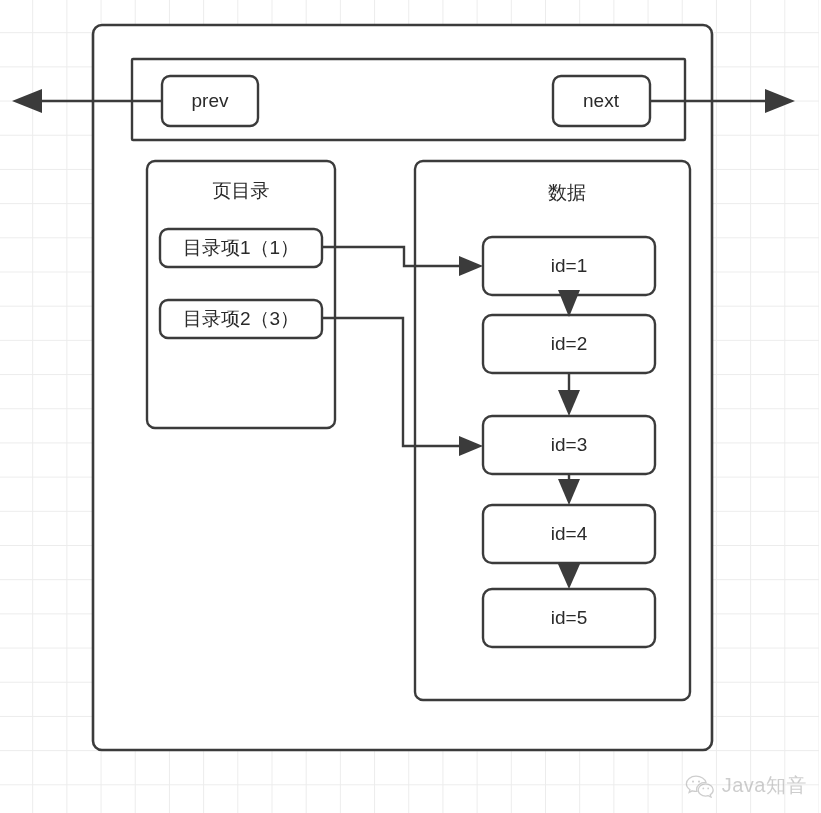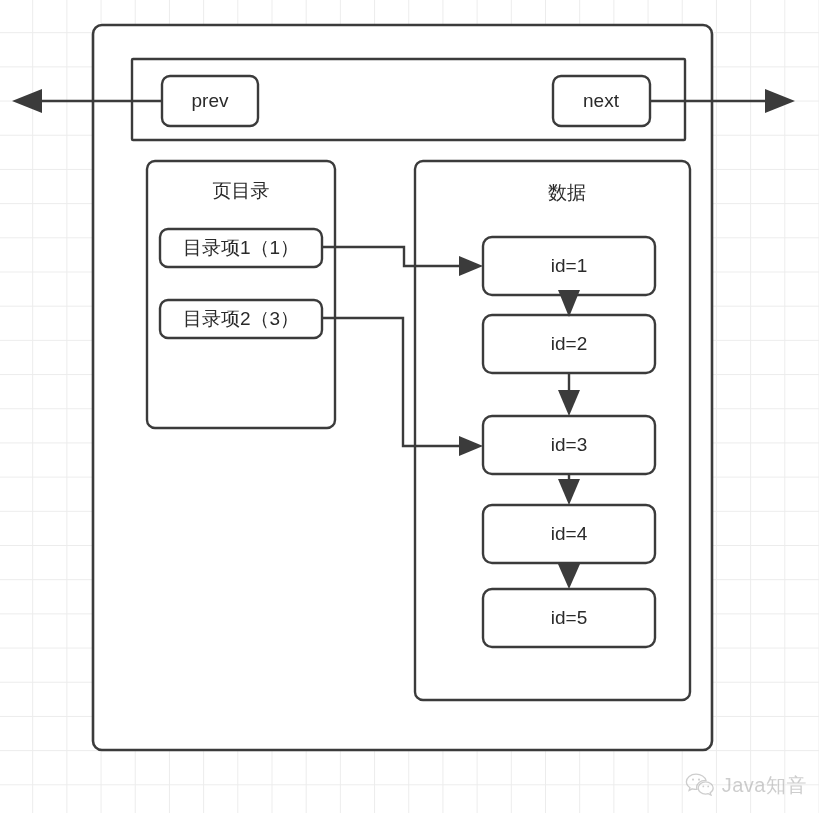--- a/index.html
+++ b/index.html
@@ -65,21 +65,21 @@
   .arrow-head {
     fill: #3b3b3b;
   }
 
   
   #watermark {
     position: absolute;
     right: 12px;
     bottom: 14px;
     display: flex;
-    align-items: flex-start;
+    align-items: center;
     gap: 7px;
     opacity: 0.42;
     user-select: none;
   }
   #watermark .wm-text {
     font-family: "Liberation Sans", "DejaVu Sans", sans-serif;
     font-size: 20px;
     color: #8a8a8a;
     letter-spacing: 0.5px;
   }

